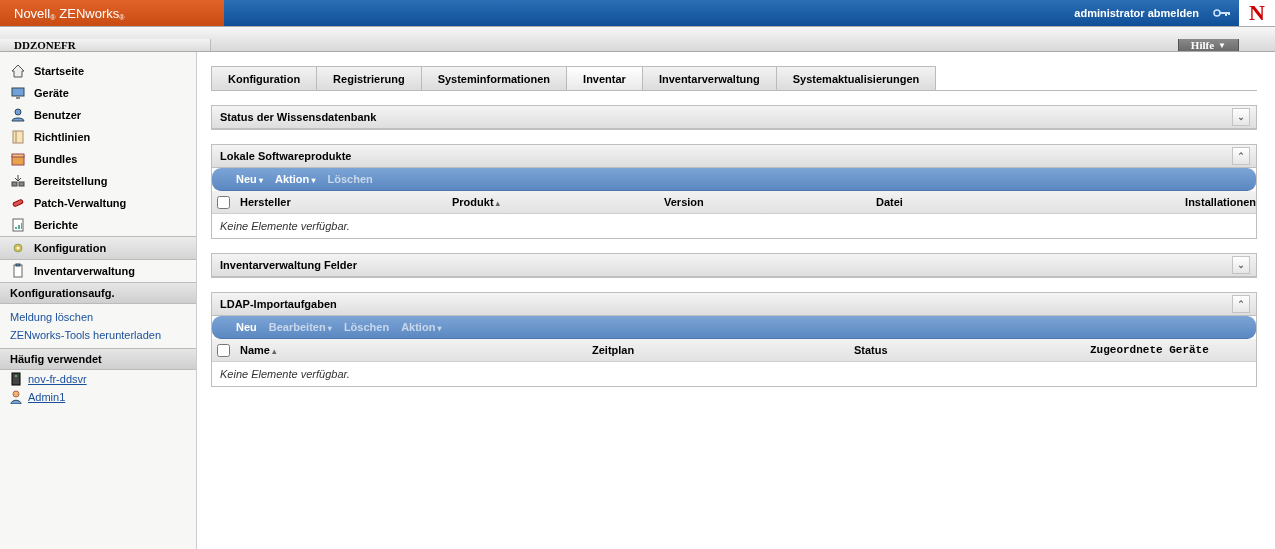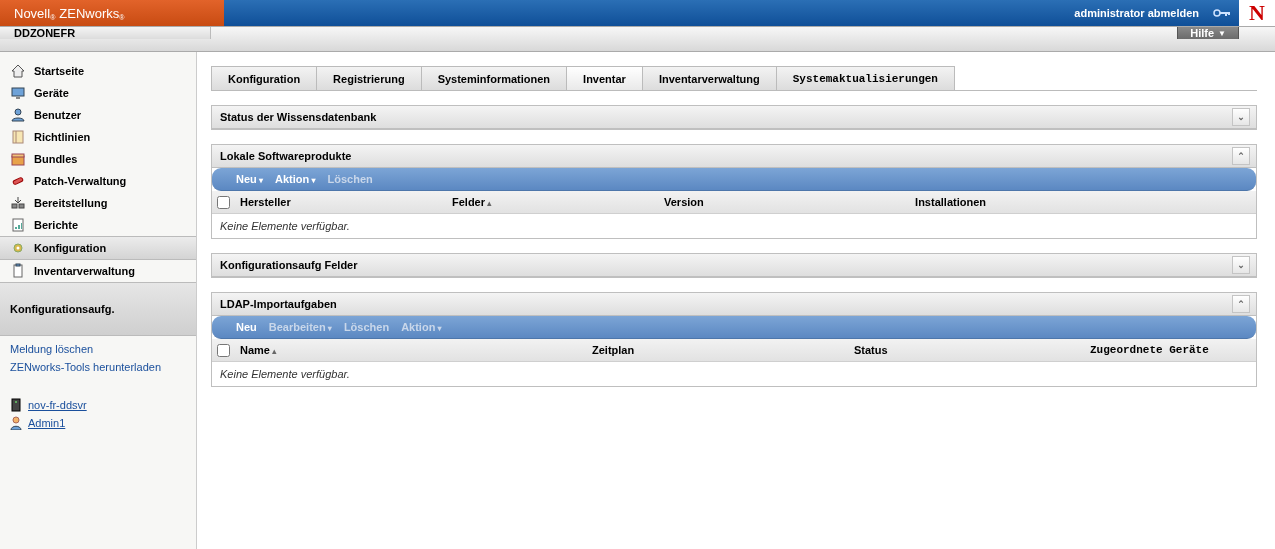--- a/index.html
+++ b/index.html
@@ -9,62 +9,62 @@
   .brand{background:#d35400;background:linear-gradient(#e2632a,#c84b12);color:#fff;display:flex;align-items:center;padding:0 14px;width:196px;font-size:13px;}
   .brand .n1{font-weight:400;}
   .brand .n2{font-weight:400;margin-left:4px;}
   .brand sub{font-size:7px;vertical-align:baseline;position:relative;top:2px;}
   .bluebar{flex:1;background:linear-gradient(#2b6fb5,#0f4f98);display:flex;align-items:center;justify-content:flex-end;padding-right:8px;color:#fff;}
   .logout-link{color:#fff;font-weight:700;text-decoration:none;margin-right:14px;font-size:11px;}
   .key-icon{width:18px;height:12px;}
   .nlogo{width:36px;background:#fff;display:flex;align-items:center;justify-content:center;}
   .nlogo span{color:#cc0000;font:700 22px/1 Georgia,serif;}
   
-  .subbar{display:flex;height:24px;align-items:flex-start;background:linear-gradient(#f7f7f7,#d8d8d8);border-top:1px solid #aaa;border-bottom:1px solid #aaa;}
+  .subbar{display:flex;height:24px;align-items:flex-end;background:linear-gradient(#f7f7f7,#d8d8d8);border-top:1px solid #aaa;border-bottom:1px solid #aaa;font-family:Liberation Serif, serif;}
   .crumb{width:196px;padding-left:14px;display:flex;align-items:center;font-weight:700;font-size:11px;background:linear-gradient(#f4f4f4,#dcdcdc);border-right:1px solid #bbb;}
   .subbar-rest{flex:1;display:flex;align-items:stretch;justify-content:flex-end;}
   .help-btn{background:linear-gradient(#8a8a8a,#6b6b6b);color:#fff;display:flex;align-items:center;padding:0 12px;font-weight:700;font-size:11px;border-left:1px solid #555;border-right:1px solid #555;cursor:pointer;margin-right:36px;}
   .help-btn .caret{margin-left:4px;font-size:8px;}
   
   .columns{display:flex;height:calc(549px - 26px - 24px);}
   .sidebar{width:196px;background:#f7f7f5;border-right:1px solid #ccc;overflow:hidden;}
   .main{flex:1;padding:14px 18px 0 14px;overflow:auto;}
   
   .nav-list{list-style:none;margin:8px 0 0 0;padding:0;}
   .nav-list li{display:flex;align-items:center;height:22px;padding:0 10px;cursor:pointer;font-size:11px;font-weight:700;gap:8px;}
   .nav-list li.selected{background:linear-gradient(#ececec,#d4d4d4);border-top:1px solid #bbb;border-bottom:1px solid #bbb;}
   .nav-list li .ic{width:16px;height:16px;flex:none;}
-  .side-section-hdr{background:linear-gradient(#e6e6e6,#cfcfcf);border-top:1px solid #bbb;border-bottom:1px solid #bbb;height:20px;display:flex;align-items:center;padding:16px 10px;font-weight:700;font-size:11px;}
+  .side-section-hdr{background:linear-gradient(#e6e6e6,#cfcfcf);border-top:1px solid #bbb;border-bottom:1px solid #bbb;height:20px;display:flex;align-items:center;padding:0 10px;font-weight:700;font-size:11px;}
   .side-links{padding:4px 10px;}
   .side-links a{display:block;color:#1a4f9c;font-size:11px;line-height:18px;cursor:pointer;}
-  .recent-list{list-style:none;margin:0;padding:16px 10px;}
+  .recent-list{list-style:none;margin:0;padding:0 10px;}
   .recent-list li{display:flex;align-items:center;gap:6px;height:18px;}
   .recent-list li a{color:#1a4f9c;text-decoration:underline;font-size:11px;}
   .recent-list .ric{width:12px;height:14px;flex:none;}
   
   .tabs{display:flex;gap:0;border-bottom:1px solid #bbb;height:24px;}
   .tab{padding:0 16px;display:flex;align-items:center;font-size:11px;font-weight:700;background:linear-gradient(#f3f3f3,#dcdcdc);border:1px solid #bbb;border-bottom:none;border-right:none;cursor:pointer;}
-  .tab:last-child{border-right:1px solid #bbb;font-family:Liberation Mono, monospace;}
+  .tab:last-child{border-right:1px solid #bbb;}
   .tab.active{background:linear-gradient(#fff,#e9e9e9);}
   
   .panel{margin-top:14px;border:1px solid #bfbfbf;}
   .panel-hdr{height:22px;background:linear-gradient(#f4f4f4,#dedede);display:flex;align-items:center;justify-content:space-between;padding:0 6px 0 8px;border-bottom:1px solid #bfbfbf;font-weight:700;font-size:11px;}
   .panel-hdr .chev{width:16px;height:16px;display:flex;align-items:center;justify-content:center;cursor:pointer;border:1px solid #c4c4c4;background:linear-gradient(#fff,#e6e6e6);font-size:9px;color:#666;}
   .toolbar{height:22px;background:linear-gradient(#7ca5d6,#5b88c2);border-bottom:1px solid #4d76aa;display:flex;align-items:center;padding-left:24px;gap:12px;font-size:11px;border-radius:9px;}
   .toolbar .white{color:#fff;font-weight:700;cursor:pointer;}
   .toolbar .dim{color:#c9d7ea;font-weight:700;cursor:default;}
   .toolbar .dd::after{content:" \25BE";font-size:8px;}
   .thead{height:22px;background:linear-gradient(#f2f2f2,#e2e2e2);display:flex;align-items:center;border-bottom:1px solid #cfcfcf;font-weight:700;font-size:11px;}
   .thead .cb{width:22px;display:flex;justify-content:center;}
   .thead input[type=checkbox]{margin:0;}
   .thead .col{padding:0 6px;}
   .sort-asc::after{content:" \25B4";font-size:8px;color:#666;}
   .empty-row{padding:6px 8px;font-style:italic;font-size:11px;color:#333;}
   
-  .p1 .c1{width:200px;} .p1 .c2{width:200px;} .p1 .c3{width:200px;} .p1 .c4{flex:1;} .p1 .c5{width:110px;text-align:right;padding-right:20px;}
+  .p1 .c1{width:200px;} .p1 .c2{width:200px;} .p1 .c3{width:200px;} .p1 .c4{flex:1;} .p1 .c5{width:110px;text-align:right;padding-right:0;}
   
   .p2 .c1{width:340px;} .p2 .c2{width:250px;} .p2 .c3{flex:1;} .p2 .c4{width:160px;font-family:Liberation Mono, monospace;}
   
   svg{pointer-events:none;}
 </style>
 </head>
 <body>
 
 <div class="topbar">
   <div class="brand">
@@ -130,31 +130,31 @@
         </li>
       <li>
           <span class="ic"><svg viewBox="0 0 16 16">
               <rect x="2" y="5" width="12" height="9" fill="#e8a24a" stroke="#945"></rect>
               <rect x="2" y="3" width="12" height="3" fill="#f2c37a" stroke="#945"></rect>
             </svg></span>
           <span>Bundles</span>
         </li>
       <li>
           <span class="ic"><svg viewBox="0 0 16 16">
-              <rect x="3" y="6" width="10" height="4" rx="2" fill="#d55" stroke="#900" transform="rotate(-25 8 8)"></rect>
-            </svg></span>
-          <span>Patch-Verwaltung</span>
-        </li>
-      <li>
-          <span class="ic"><svg viewBox="0 0 16 16">
               <rect x="2" y="9" width="5" height="4" fill="#888" stroke="#444"></rect>
               <rect x="9" y="9" width="5" height="4" fill="#888" stroke="#444"></rect>
               <path d="M8 2 L8 8 M5 5 L8 8 L11 5" fill="none" stroke="#444"></path>
             </svg></span>
           <span>Bereitstellung</span>
+        </li>
+      <li>
+          <span class="ic"><svg viewBox="0 0 16 16">
+              <rect x="3" y="6" width="10" height="4" rx="2" fill="#d55" stroke="#900" transform="rotate(-25 8 8)"></rect>
+            </svg></span>
+          <span>Patch-Verwaltung</span>
         </li>
       <li>
           <span class="ic"><svg viewBox="0 0 16 16">
               <rect x="3" y="2" width="10" height="12" fill="#fff" stroke="#666"></rect>
               <rect x="5" y="10" width="2" height="2" fill="#5a9"></rect>
               <rect x="8" y="8" width="2" height="4" fill="#5a9"></rect>
               <rect x="11" y="6" width="1" height="6" fill="#5a9"></rect>
             </svg></span>
           <span>Berichte</span>
         </li>
@@ -171,20 +171,21 @@
               <rect x="6" y="1" width="4" height="2" fill="#69c" stroke="#345"></rect>
             </svg></span>
           <span>Inventarverwaltung</span>
         </li>
     </ul>
     <div class="side-section-hdr">Konfigurationsaufg.</div>
     <div class="side-links">
       <a>Meldung löschen</a>
       <a>ZENworks-Tools herunterladen</a>
     </div>
+    <div class="side-section-hdr">Häufig verwendet</div>
     <ul class="recent-list">
       <li>
           <span class="ric"><svg viewBox="0 0 12 14">
               <rect x="2" y="1" width="8" height="12" fill="#444" stroke="#000"></rect>
               <circle cx="6" cy="4" r="1" fill="#6c6"></circle>
             </svg></span>
           <a>nov-fr-ddsvr</a>
         </li>
       <li>
           <span class="ric"><svg viewBox="0 0 12 14">
@@ -223,31 +224,32 @@
         <div class="toolbar">
           <span class="white dd">Neu</span>
           <span class="white dd">Aktion</span>
           <span class="dim">Löschen</span>
         </div>
         <div class="thead p1">
           <span class="cb">
               <input type="checkbox" style="">
             </span>
           <span class="col c1">Hersteller</span>
-          <span class="col c2 sort-asc">Felder</span>
+          <span class="col c2 sort-asc">Produkt</span>
           <span class="col c3">Version</span>
+          <span class="col c4">Datei</span>
           <span class="col c5">Installationen</span>
         </div>
         <div class="empty-row">Keine Elemente verfügbar.</div>
       </div>
     </div>
 
     <div class="panel collapsed">
       <div class="panel-hdr">
-        <span>Konfigurationsaufg Felder</span>
+        <span>Inventarverwaltung Felder</span>
         <span class="chev">⌄</span>
       </div>
     </div>
 
     <div class="panel">
       <div class="panel-hdr">
         <span>LDAP-Importaufgaben</span>
         <span class="chev">⌃</span>
       </div>
       <div class="panel-body">

